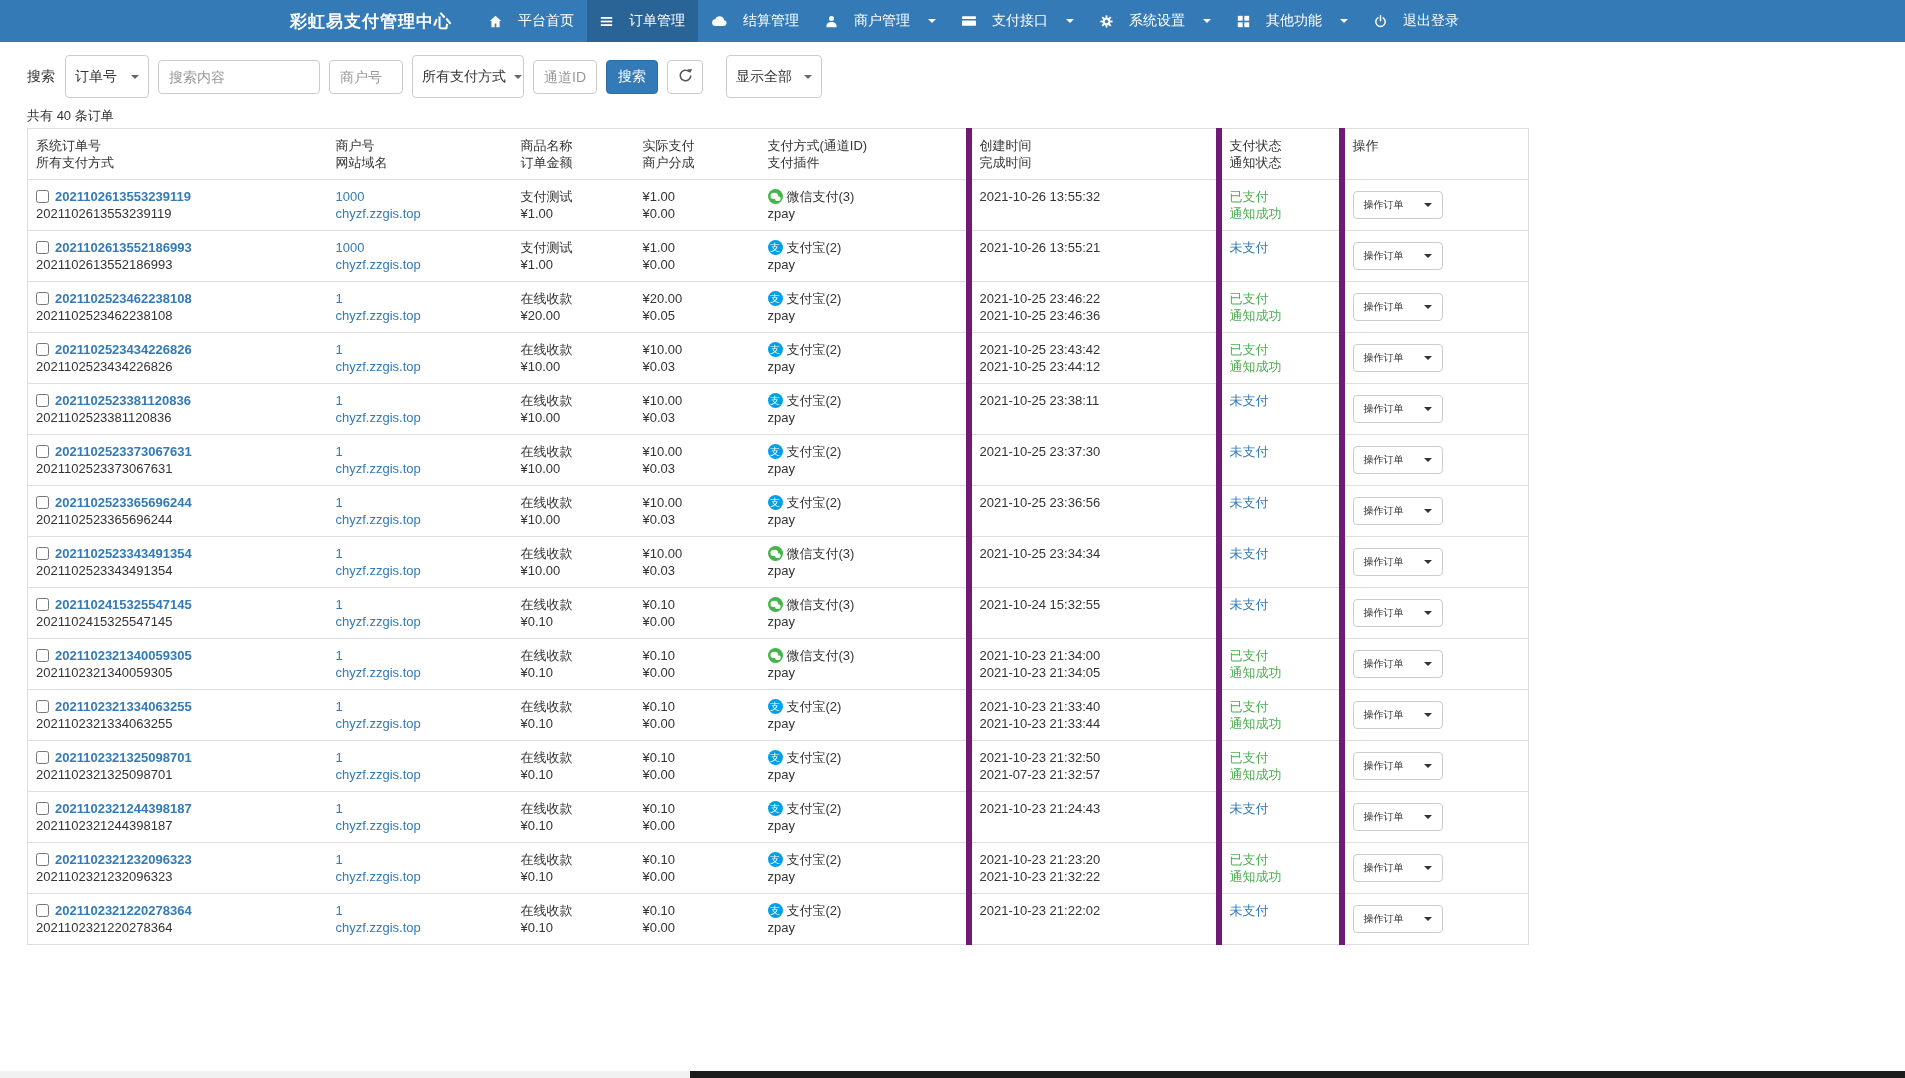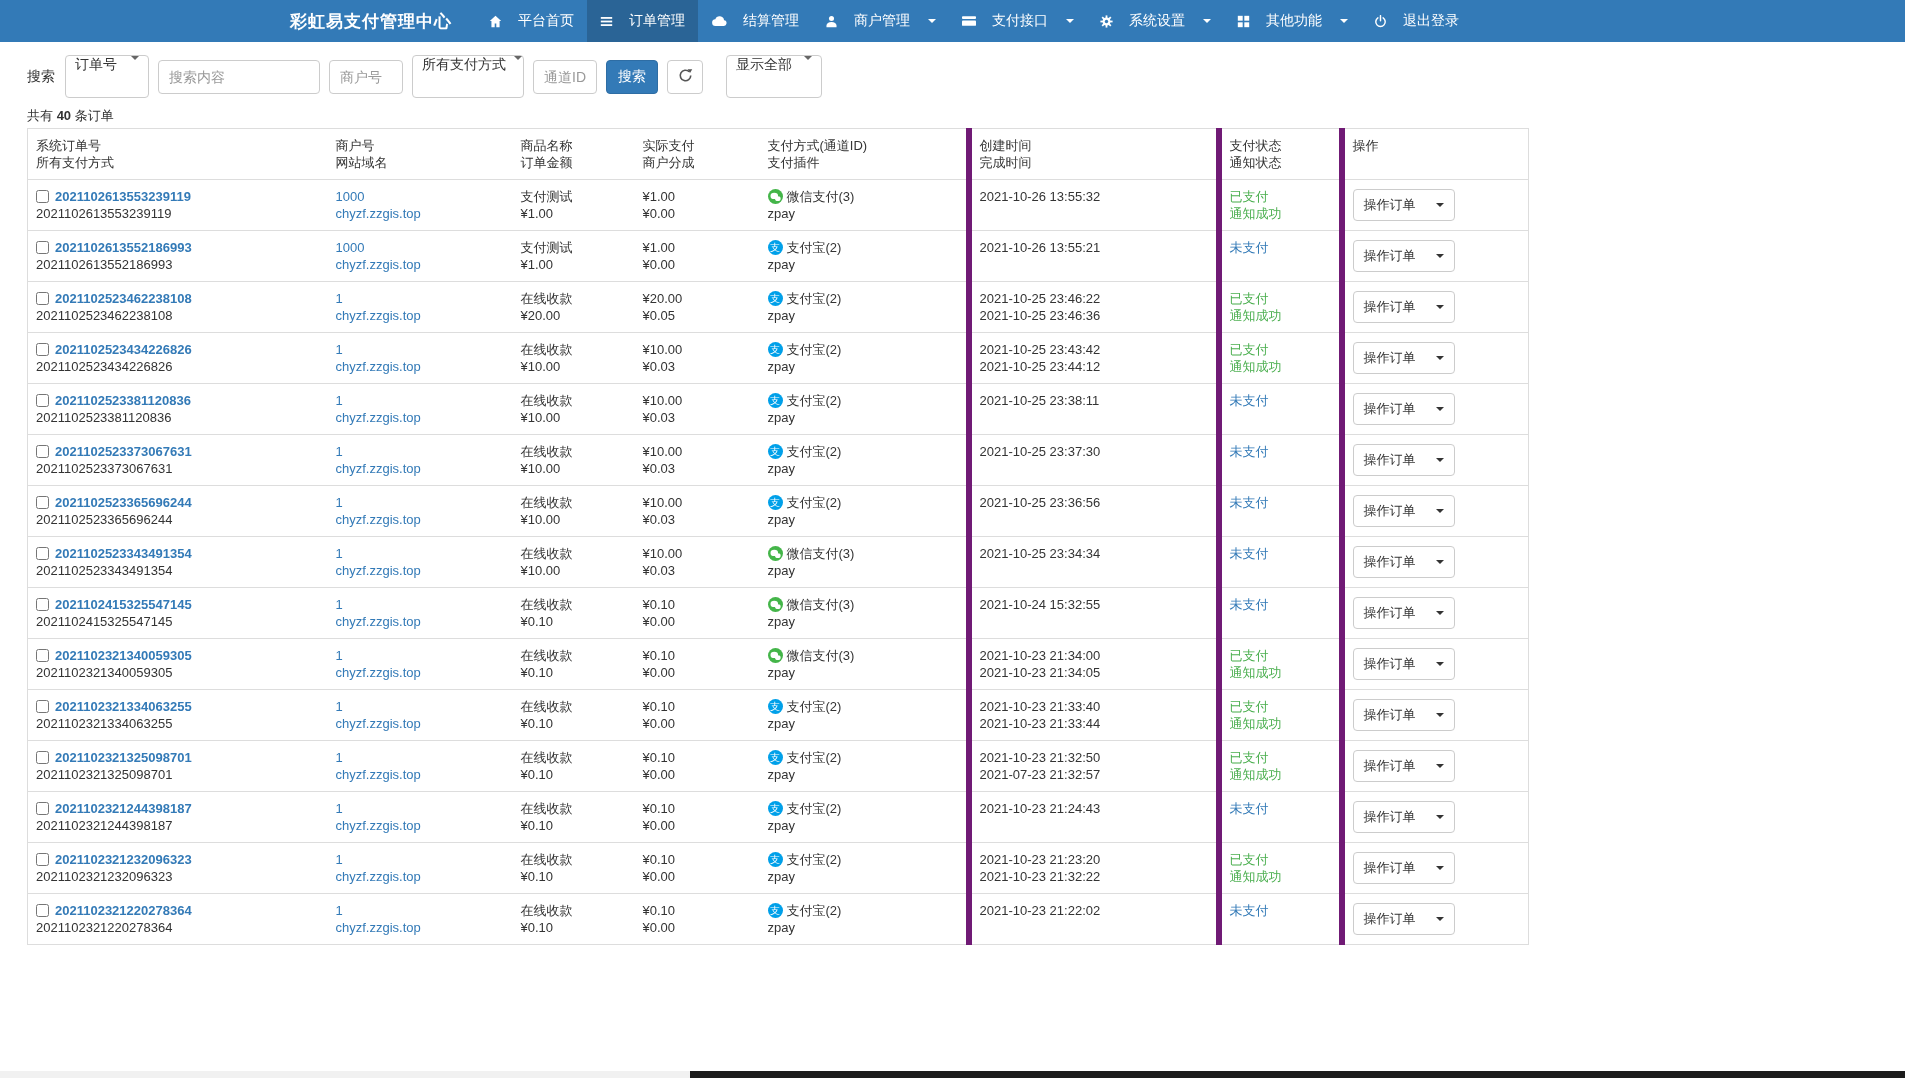--- a/index.html
+++ b/index.html
@@ -12,49 +12,49 @@
   .brand{color:#fff;font-size:17px;font-weight:bold;margin-right:24px;letter-spacing:1px;white-space:nowrap}
   .nav-items{display:flex;height:100%}
   .nav-item{display:flex;align-items:center;gap:16px;padding:4px 13px;color:#fff;font-size:14px;text-decoration:none;cursor:pointer;white-space:nowrap}
   .nav-item.active{background:#2a6496}
   .nav-icon{display:inline-flex;align-items:center}
   .tri{display:inline-block;width:0;height:0;border-left:4px solid transparent;border-right:4px solid transparent;border-top:4px solid currentColor;margin-left:2px}
 
   
   .search-bar{display:flex;align-items:center;gap:9px;margin:13px 0 0 27px}
   .search-label{font-size:14px;color:#333;margin-right:1px}
-  .fselect{display:inline-flex;justify-content:space-between;height:43px;border:1px solid #ccc;border-radius:4px;background:#fff;padding:0 9px;color:#333;cursor:pointer;font-size:14px;white-space:nowrap}
+  .fselect{display:inline-flex;align-items:center;justify-content:space-between;height:43px;border:1px solid #ccc;border-radius:4px;background:#fff;padding:0 9px;color:#333;cursor:pointer;font-size:14px;white-space:nowrap}
   .fselect .tri{color:#666;margin-left:8px}
   .tinput{height:34px;border:1px solid #ccc;border-radius:4px;padding:0 10px;font-size:14px;color:#737373;font-family:inherit;outline:none}
   .tinput::placeholder{color:#999}
   .w-type{width:84px}.w-key{width:162px}.w-merch{width:74px}.w-pay{width:112px}.w-chan{width:64px}.w-disp{width:96px}
   .btn-search{height:34px;padding:0 11px;background:#337ab7;border:1px solid #2e6da4;border-radius:4px;color:#fff;font-size:14px;cursor:pointer;font-family:inherit}
   .btn-refresh{height:34px;width:36px;background:#fff;border:1px solid #ccc;border-radius:4px;display:inline-flex;align-items:center;justify-content:center;cursor:pointer}
   .ml{margin-left:14px}
 
   
   .summary{margin:9px 0 3px 27px;font-size:13px;color:#333}
-  .summary b{font-weight:bold}
+  .summary b{font-weight:normal}
 
   
   table.orders{border-collapse:collapse;table-layout:fixed;width:1501px;margin:2px 0 0 27px;border:1px solid #ddd;font-size:13px}
   .orders th,.orders td{padding:8px;text-align:left;vertical-align:middle;font-weight:normal;overflow:hidden}
   .orders thead tr,.orders tbody tr{border-bottom:1px solid #ddd}
   .orders .bl{border-left:6px solid #701a75}
   .l1,.l2{line-height:17px;min-height:17px;display:flex;align-items:center;gap:4px;white-space:nowrap}
   .olink{color:#337ab7;text-decoration:none;cursor:pointer}
   .olink.b{font-weight:bold}
   .green{color:#4caf50}
   .blue{color:#337ab7}
   input[type=checkbox]{width:13px;height:13px;margin:0 2px 0 0;cursor:pointer}
   .pay-icon{display:inline-flex;align-items:center;justify-content:center;width:15px;height:15px;border-radius:50%;flex:0 0 15px}
   .pay-icon.wechat{background:#44b549}
   .pay-icon.alipay{background:#00a0e9;color:#fff;font-size:10px;line-height:1}
   .pay-icon.alipay::after{content:"支"}
-  .op-btn{display:inline-flex;align-items:center;gap:19px;background:#fff;border:1px solid #ccc;border-radius:4px;padding:6px 10px;font-size:13px;color:#333;cursor:pointer;font-family:inherit;white-space:nowrap}
+  .op-btn{display:inline-flex;align-items:center;gap:19px;background:#fff;border:1px solid #ccc;border-radius:4px;padding:6px 10px;font-size:10px;color:#333;cursor:pointer;font-family:inherit;white-space:nowrap}
   .op-btn .tri{border-top-color:#333;margin-left:1px}
 
   
   .bottom-strip{position:absolute;left:0;right:0;bottom:0;height:7px;display:flex}
   .strip-light{width:690px;background:#f1f1f1}
   .strip-dark{flex:1;background:#1c1c1c}
 </style>
 </head>
 <body>
 

